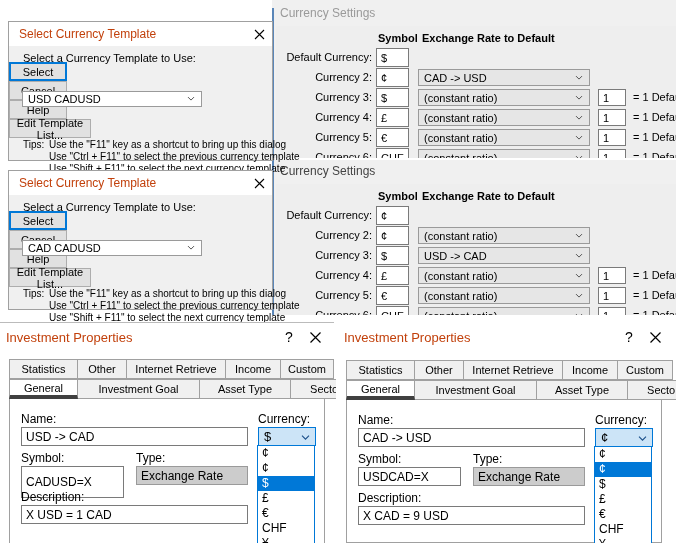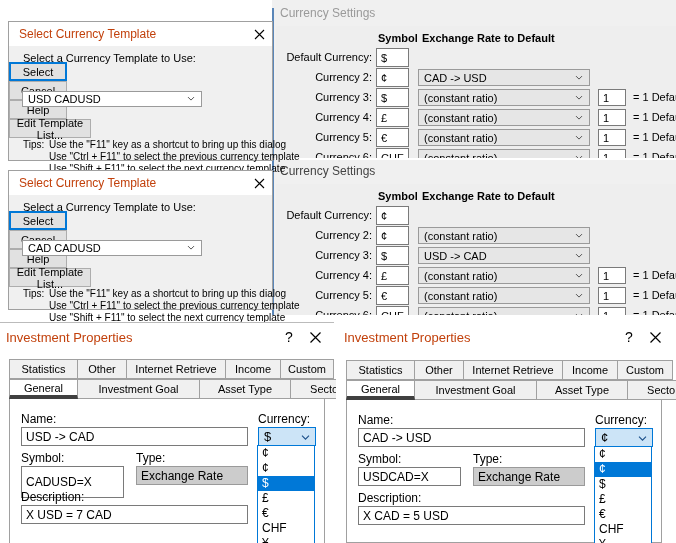--- a/index.html
+++ b/index.html
@@ -485,21 +485,21 @@
     <div class="lbl" style="left:11px; top:13px; font-size:12px;">Name:</div>
     <div class="txtbox" style="position:absolute; left:11px; top:28px; width:227px; height:19px; font-size:12px;">USD -&gt; CAD</div>
 
     <div class="lbl" style="left:11px; top:52px; font-size:12px;">Symbol:</div>
     <div class="txtbox" style="position:absolute; left:11px; top:67px; width:103px; height:32px; font-size:12px;">CADUSD=X</div>
 
     <div class="lbl" style="left:126px; top:52px; font-size:12px;">Type:</div>
     <div class="txtbox readonly" style="position:absolute; left:126px; top:67px; width:112px; height:19px; font-size:12px;">Exchange Rate</div>
 
     <div class="lbl" style="left:11px; top:91px; font-size:12px;">Description:</div>
-    <div class="txtbox" style="position:absolute; left:11px; top:106px; width:227px; height:19px; font-size:12px;">X USD = 7 CAD</div>
+    <div class="txtbox" style="position:absolute; left:11px; top:106px; width:227px; height:19px; font-size:12px;">X USD = 1 CAD</div>
 
     <div class="lbl" style="left:248px; top:13px; font-size:12px;">Currency:</div>
     <div class="combo open" style="position:absolute; left:248px; top:28px; width:58px; height:19px; font-size:13px;">
       <span>$</span>
       <span class="chev">
         <svg width="9" height="9" viewBox="0 0 9 9">
             <path d="M1 3 L4.5 6.5 L8 3" stroke="#1b4f8a" stroke-width="1.1" fill="none"></path>
           </svg>
       </span>
     </div>
@@ -550,21 +550,21 @@
     <div class="lbl" style="left:11px; top:13px; font-size:12px;">Name:</div>
     <div class="txtbox" style="position:absolute; left:11px; top:28px; width:227px; height:19px; font-size:12px;">CAD -&gt; USD</div>
 
     <div class="lbl" style="left:11px; top:52px; font-size:12px;">Symbol:</div>
     <div class="txtbox" style="position:absolute; left:11px; top:67px; width:103px; height:19px; font-size:12px;">USDCAD=X</div>
 
     <div class="lbl" style="left:126px; top:52px; font-size:12px;">Type:</div>
     <div class="txtbox readonly" style="position:absolute; left:126px; top:67px; width:112px; height:19px; font-size:12px;">Exchange Rate</div>
 
     <div class="lbl" style="left:11px; top:91px; font-size:12px;">Description:</div>
-    <div class="txtbox" style="position:absolute; left:11px; top:106px; width:227px; height:19px; font-size:12px;">X CAD = 5 USD</div>
+    <div class="txtbox" style="position:absolute; left:11px; top:106px; width:227px; height:19px; font-size:12px;">X CAD = 9 USD</div>
 
     <div class="lbl" style="left:248px; top:13px; font-size:12px;">Currency:</div>
     <div class="combo open" style="position:absolute; left:248px; top:28px; width:58px; height:19px; font-size:13px;">
       <span>¢</span>
       <span class="chev">
         <svg width="9" height="9" viewBox="0 0 9 9">
             <path d="M1 3 L4.5 6.5 L8 3" stroke="#1b4f8a" stroke-width="1.1" fill="none"></path>
           </svg>
       </span>
     </div>

